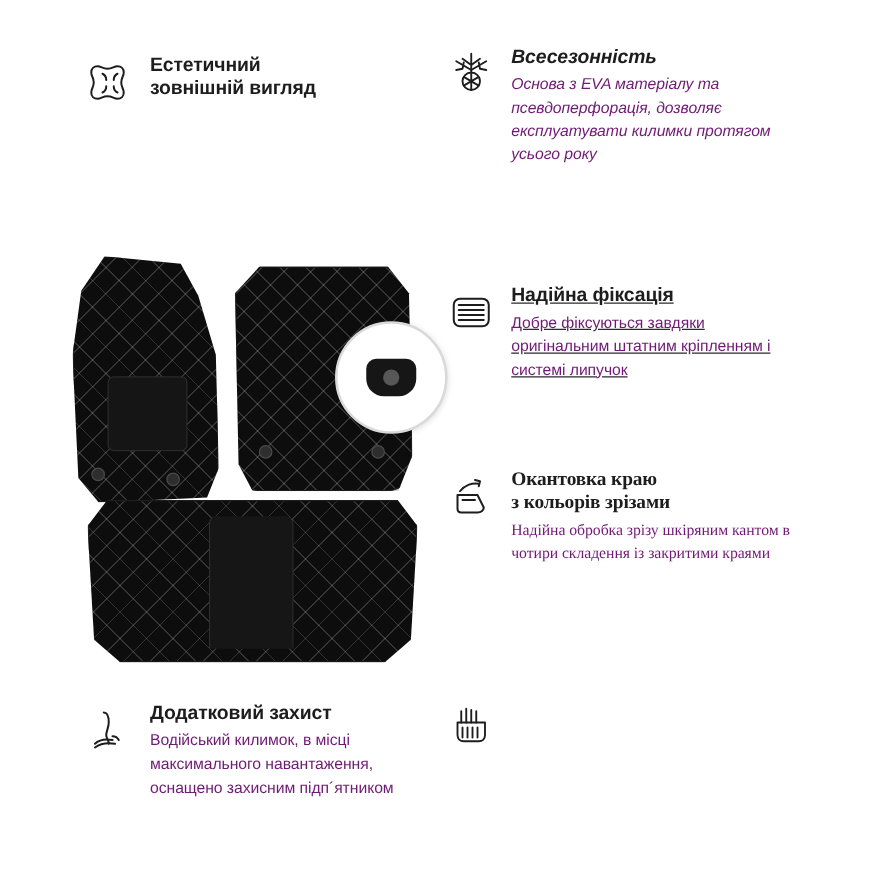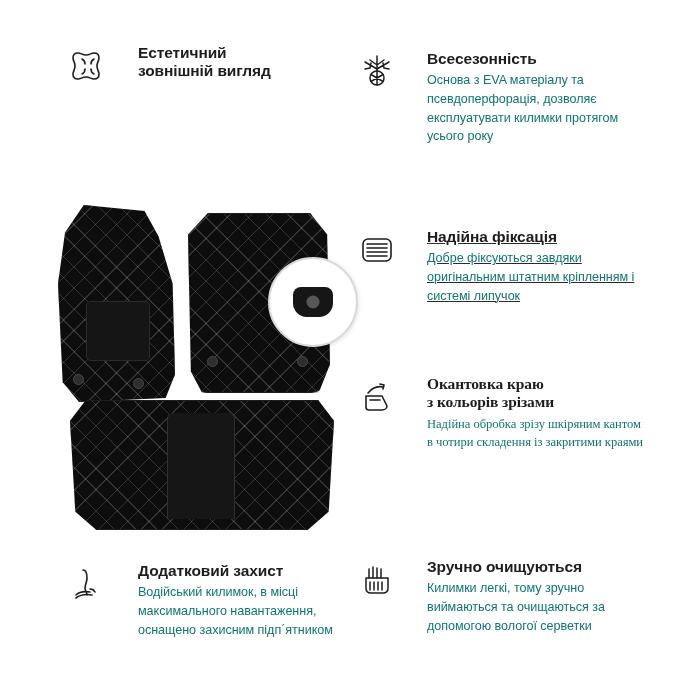--- a/index.html
+++ b/index.html
@@ -22,21 +22,21 @@
     width: 700px;
     height: 700px;
     background: #ffffff;
   }
 
   
   .feature {
     position: absolute;
     display: flex;
     align-items: flex-start;
-    gap: 28px;
+    gap: 10px;
   }
   .feature .icon-wrap {
     width: 44px;
     height: 44px;
     flex: 0 0 44px;
     display: flex;
     align-items: flex-start;
     justify-content: center;
     margin-top: 2px;
   }
@@ -50,28 +50,28 @@
     font-size: 15.5px;
     font-weight: bold;
     line-height: 1.18;
     color: #1d1d1d;
     margin: 0 0 3px 0;
     letter-spacing: -0.1px;
   }
   .feature .f-desc {
     font-size: 12.6px;
     line-height: 1.48;
-    color: #0f766e;
+    color: #701a75;
     margin: 0;
     letter-spacing: -0.05px;
   }
 
   
   #feature-aesthetic  { left: 66px;  top: 44px;  width: 250px; }
-  #feature-allseason  { left: 355px; top: 50px;  width: 290px; }
+  #feature-allseason  { left: 355px; top: 37px;  width: 290px; font-style: italic; }
   #feature-fixation   { left: 355px; top: 228px; width: 290px; text-decoration: underline; }
   #feature-edging     { left: 355px; top: 375px; width: 290px; font-family: Liberation Serif, serif; }
   #feature-protection { left: 66px;  top: 562px; width: 290px; }
   #feature-cleaning   { left: 355px; top: 558px; width: 290px; }
 
   
   .product-area {
     position: absolute;
     left: 40px;
     top: 195px;
@@ -265,24 +265,20 @@
   </div>
 
   <div class="feature" id="feature-cleaning">
     <div class="icon-wrap">
       <svg width="40" height="40" viewBox="0 0 40 40" fill="none" stroke="#1d1d1d" stroke-width="1.5" stroke-linecap="round" stroke-linejoin="round">
         <path d="M12 18V9M16 18V7M20 18V8M24 18v-9"></path>
         <path d="M9 18h22v10c0 3-2 5-5 5H14c-3 0-5-2-5-5z"></path>
         <path d="M13 22v8M17 22v8M21 22v8M25 22v8"></path>
       </svg>
     </div>
-    <div class="text-wrap">
-      <p class="f-title">Зручно очищуються</p>
-      <p class="f-desc">Килимки легкі, тому зручно виймаються та очищаються за допомогою вологої серветки</p>
-    </div>
   </div>
 
   <div class="product-area">
 
     <div class="mat quilt" id="mat-driver">
       <div class="heel-pad"></div>
       <div class="clip-dot" style="left:14px; top:168px;"></div>
       <div class="clip-dot" style="left:74px; top:172px;"></div>
     </div>
 

